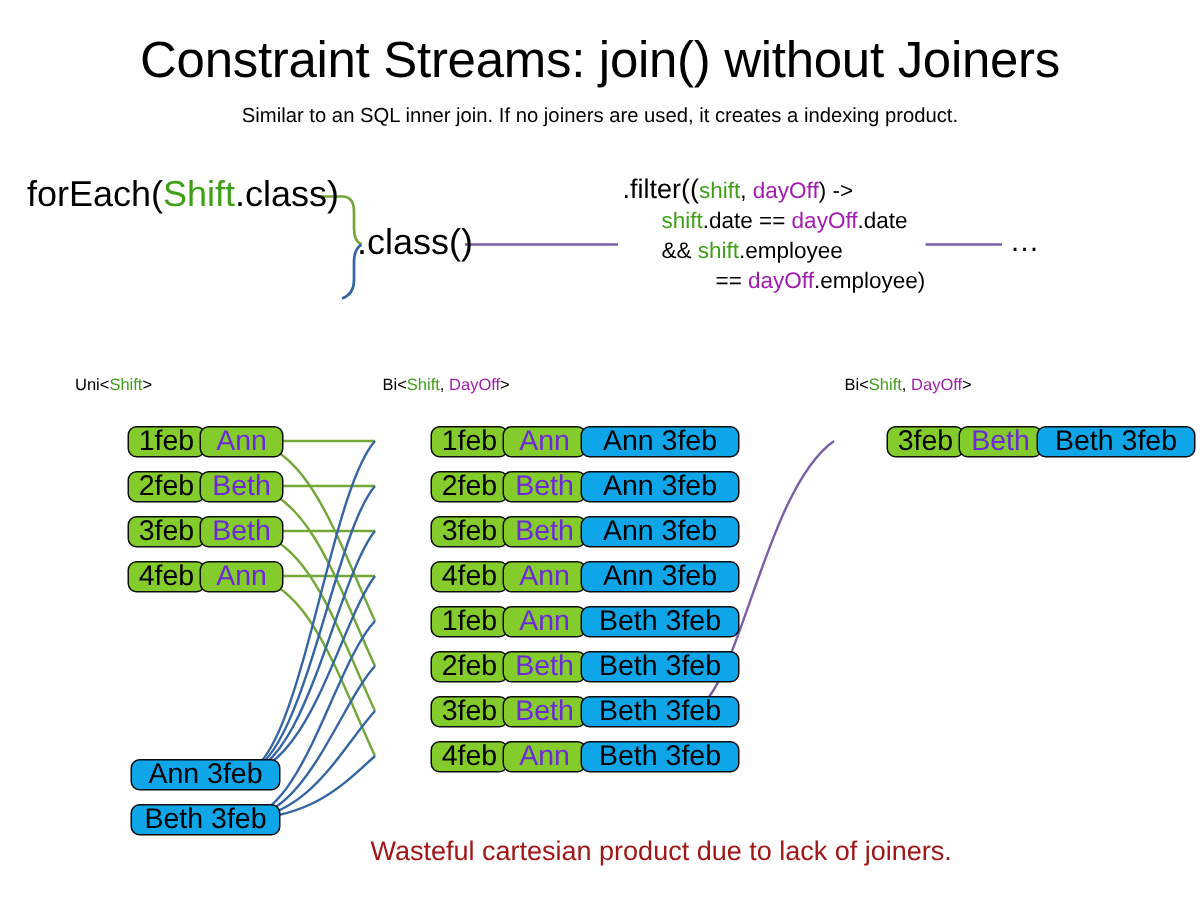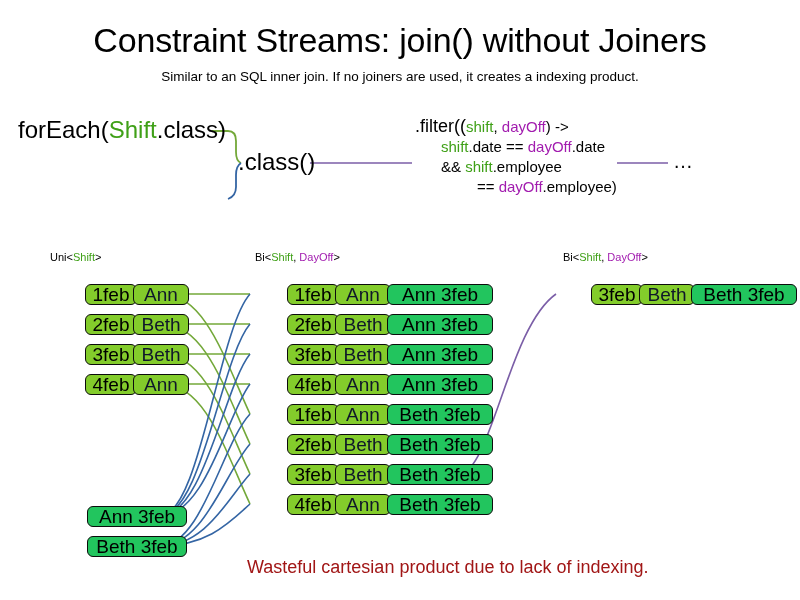--- a/index.html
+++ b/index.html
@@ -96,23 +96,23 @@
     border-radius: 6px;
     display: flex;
     align-items: center;
     justify-content: center;
     font-size: 19px;
     line-height: 19px;
     white-space: nowrap;
     background: #83cc2b;
   }
   .cell.green { background: #83cc2b; }
-  .cell.blue  { background: #22c55e; }
+  .cell.blue  { background: #0ea5e9; }
   .cell.date  { color: #000000; }
-  .cell.emp   { color: #0f172a; }
+  .cell.emp   { color: #6d28d9; }
   .cell.pair  { color: #000000; }
 
   
   .shift-row .cell.date { width: 52px; }
   .shift-row .cell.emp  { width: 56px; margin-left: -4px; }
 
   
   .bi-row .cell.date { width: 52px; }
   .bi-row .cell.emp  { width: 56px; margin-left: -4px; }
   .bi-row .cell.pair { width: 106px; margin-left: -4px; }
@@ -259,17 +259,17 @@
     <div class="cell blue pair">Beth 3feb</div>
   </div>
 
   <div class="row result-row" style="left:554px; top:280px;">
     <div class="cell green date">3feb</div>
     <div class="cell green emp">Beth</div>
     <div class="cell blue pair">Beth 3feb</div>
   </div>
 
   <div class="note">
-    <div>Wasteful cartesian product due to lack of indexing.</div>
+    <div>Wasteful cartesian product due to lack of joiners.</div>
     
   </div>
 
 </div>
 
 </body></html>

